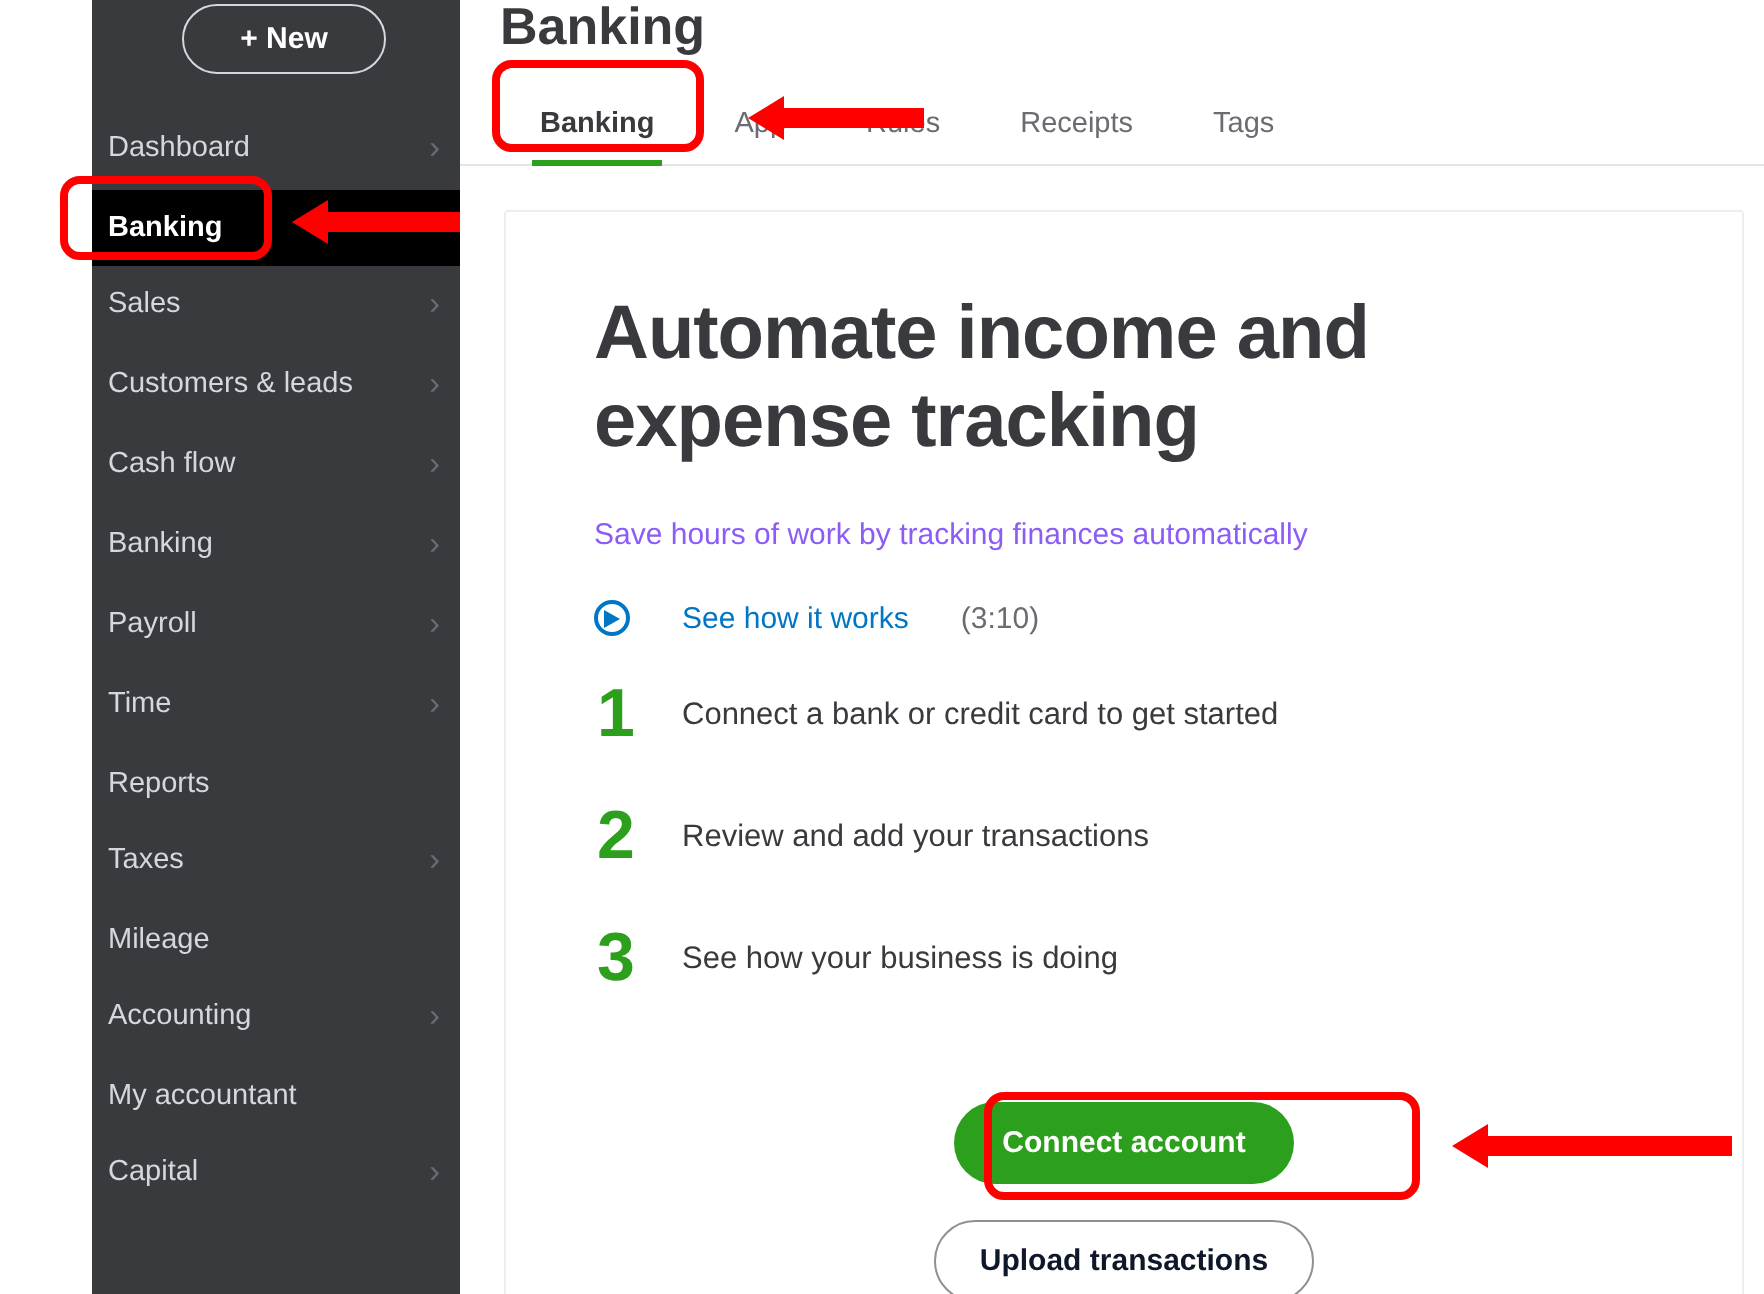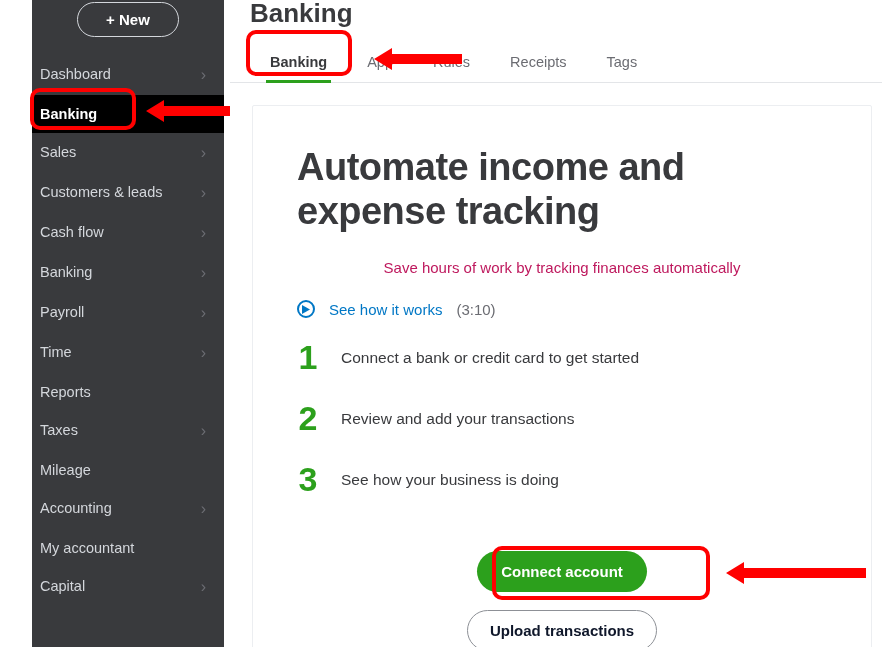--- a/index.html
+++ b/index.html
@@ -6,21 +6,21 @@
   body {
     font-family: -apple-system, BlinkMacSystemFont, "Segoe UI", Arial, sans-serif;
     background: #fff;
     width: 882px;
     height: 647px;
     overflow: hidden;
     position: relative;
   }
   .sidebar {
     position: absolute;
-    left: 32px;
+    left: 46px;
     top: 0;
     width: 192px;
     height: 647px;
     background: #393a3d;
     color: #d4d7dc;
   }
   .new-btn {
     margin: 0 auto;
     display: block;
     border: 1.5px solid #d4d7dc;
@@ -109,28 +109,27 @@
   .hero-title {
     font-size: 38px;
     line-height: 1.15;
     font-weight: 700;
     color: #393a3d;
     margin-bottom: 26px;
     letter-spacing: -0.5px;
   }
   .hero-sub {
     font-size: 15px;
-    color: #be185d;
+    color: #8b5cf6;
     margin-bottom: 24px;
-    text-align: center;
   }
   .howit {
     display: flex;
     align-items: center;
-    gap: 14px;
+    gap: 26px;
     margin-bottom: 20px;
     font-size: 15px;
   }
   .howit .play-icon {
     width: 18px; height: 18px;
     border: 2px solid #0077c5;
     border-radius: 50%;
     display: inline-flex;
     align-items: center;
     justify-content: center;

